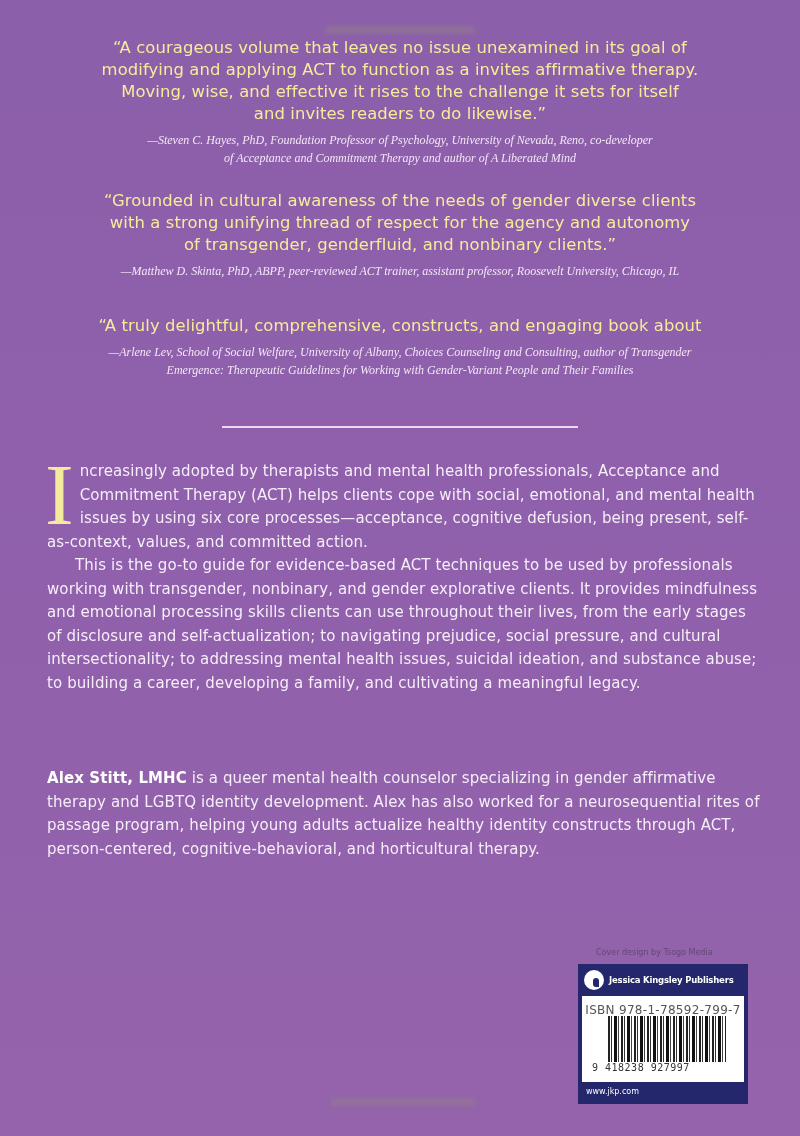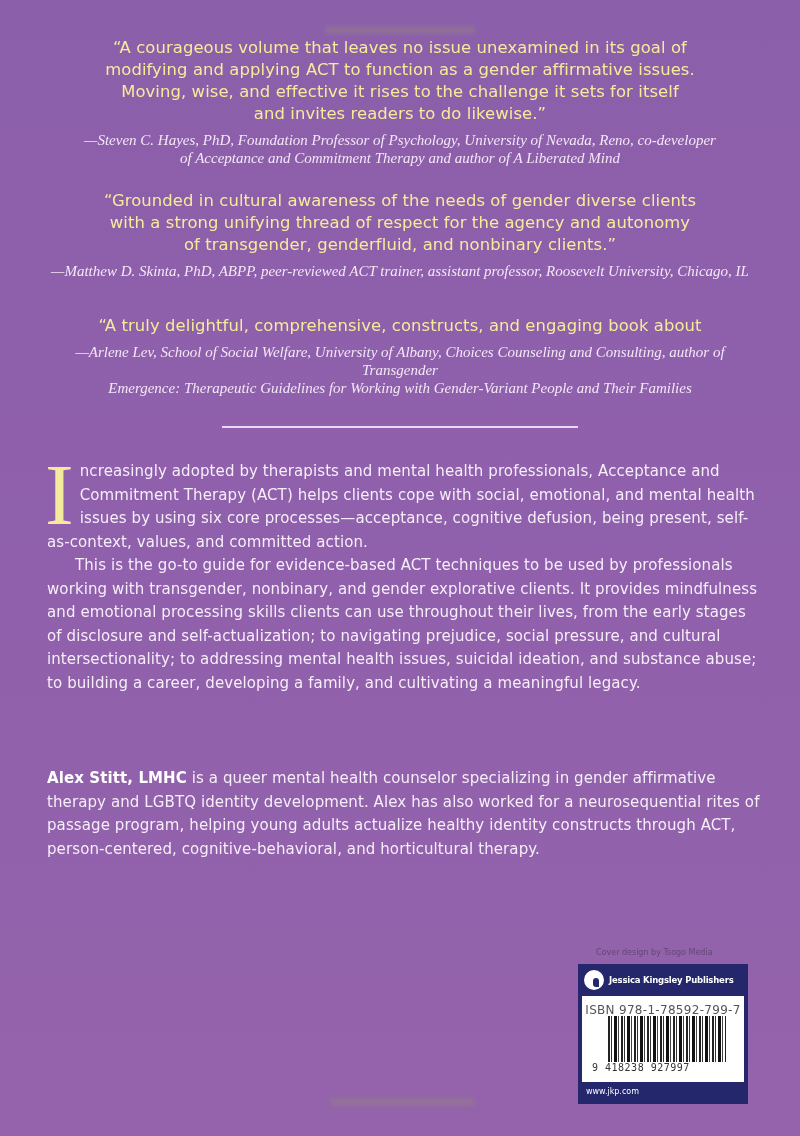--- a/index.html
+++ b/index.html
@@ -38,21 +38,21 @@
       font-weight: normal;
       font-size: 16.4px;
       line-height: 22px;
       letter-spacing: 0.1px;
       margin: 0;
     }
     .quote-attr {
       color: #f3e8f6;
       font-family: "Liberation Serif", serif;
       font-style: italic;
-      font-size: 15px;
+      font-size: 12px;
       line-height: 18px;
       margin: 6px 0 0 0;
     }
     #q1 { top: 37px; }
     #q2 { top: 190px; }
     #q3 { top: 315px; }
 
     .divider {
       position: absolute;
       top: 426px;
@@ -175,21 +175,21 @@
   </style>
 </head>
 <body>
 
 <div class="page">
   <div class="blur-strip top"></div>
 
   <div class="quote" id="q1">
     <p class="quote-text">
       <span>“A courageous volume that leaves no issue unexamined in its goal of</span><br>
-      <span>modifying and applying ACT to function as a gender affirmative issues.</span><br>
+      <span>modifying and applying ACT to function as a invites affirmative therapy.</span><br>
       <span>Moving, wise, and effective it rises to the challenge it sets for itself</span><br>
       <span>and invites readers to do likewise.”</span>
     </p>
     <p class="quote-attr">
       <span>—Steven C. Hayes, PhD, Foundation Professor of Psychology, University of Nevada, Reno, co-developer</span><br>
       <span>of Acceptance and Commitment Therapy and author of A Liberated Mind</span>
     </p>
   </div>
 
   <div class="quote" id="q2">

